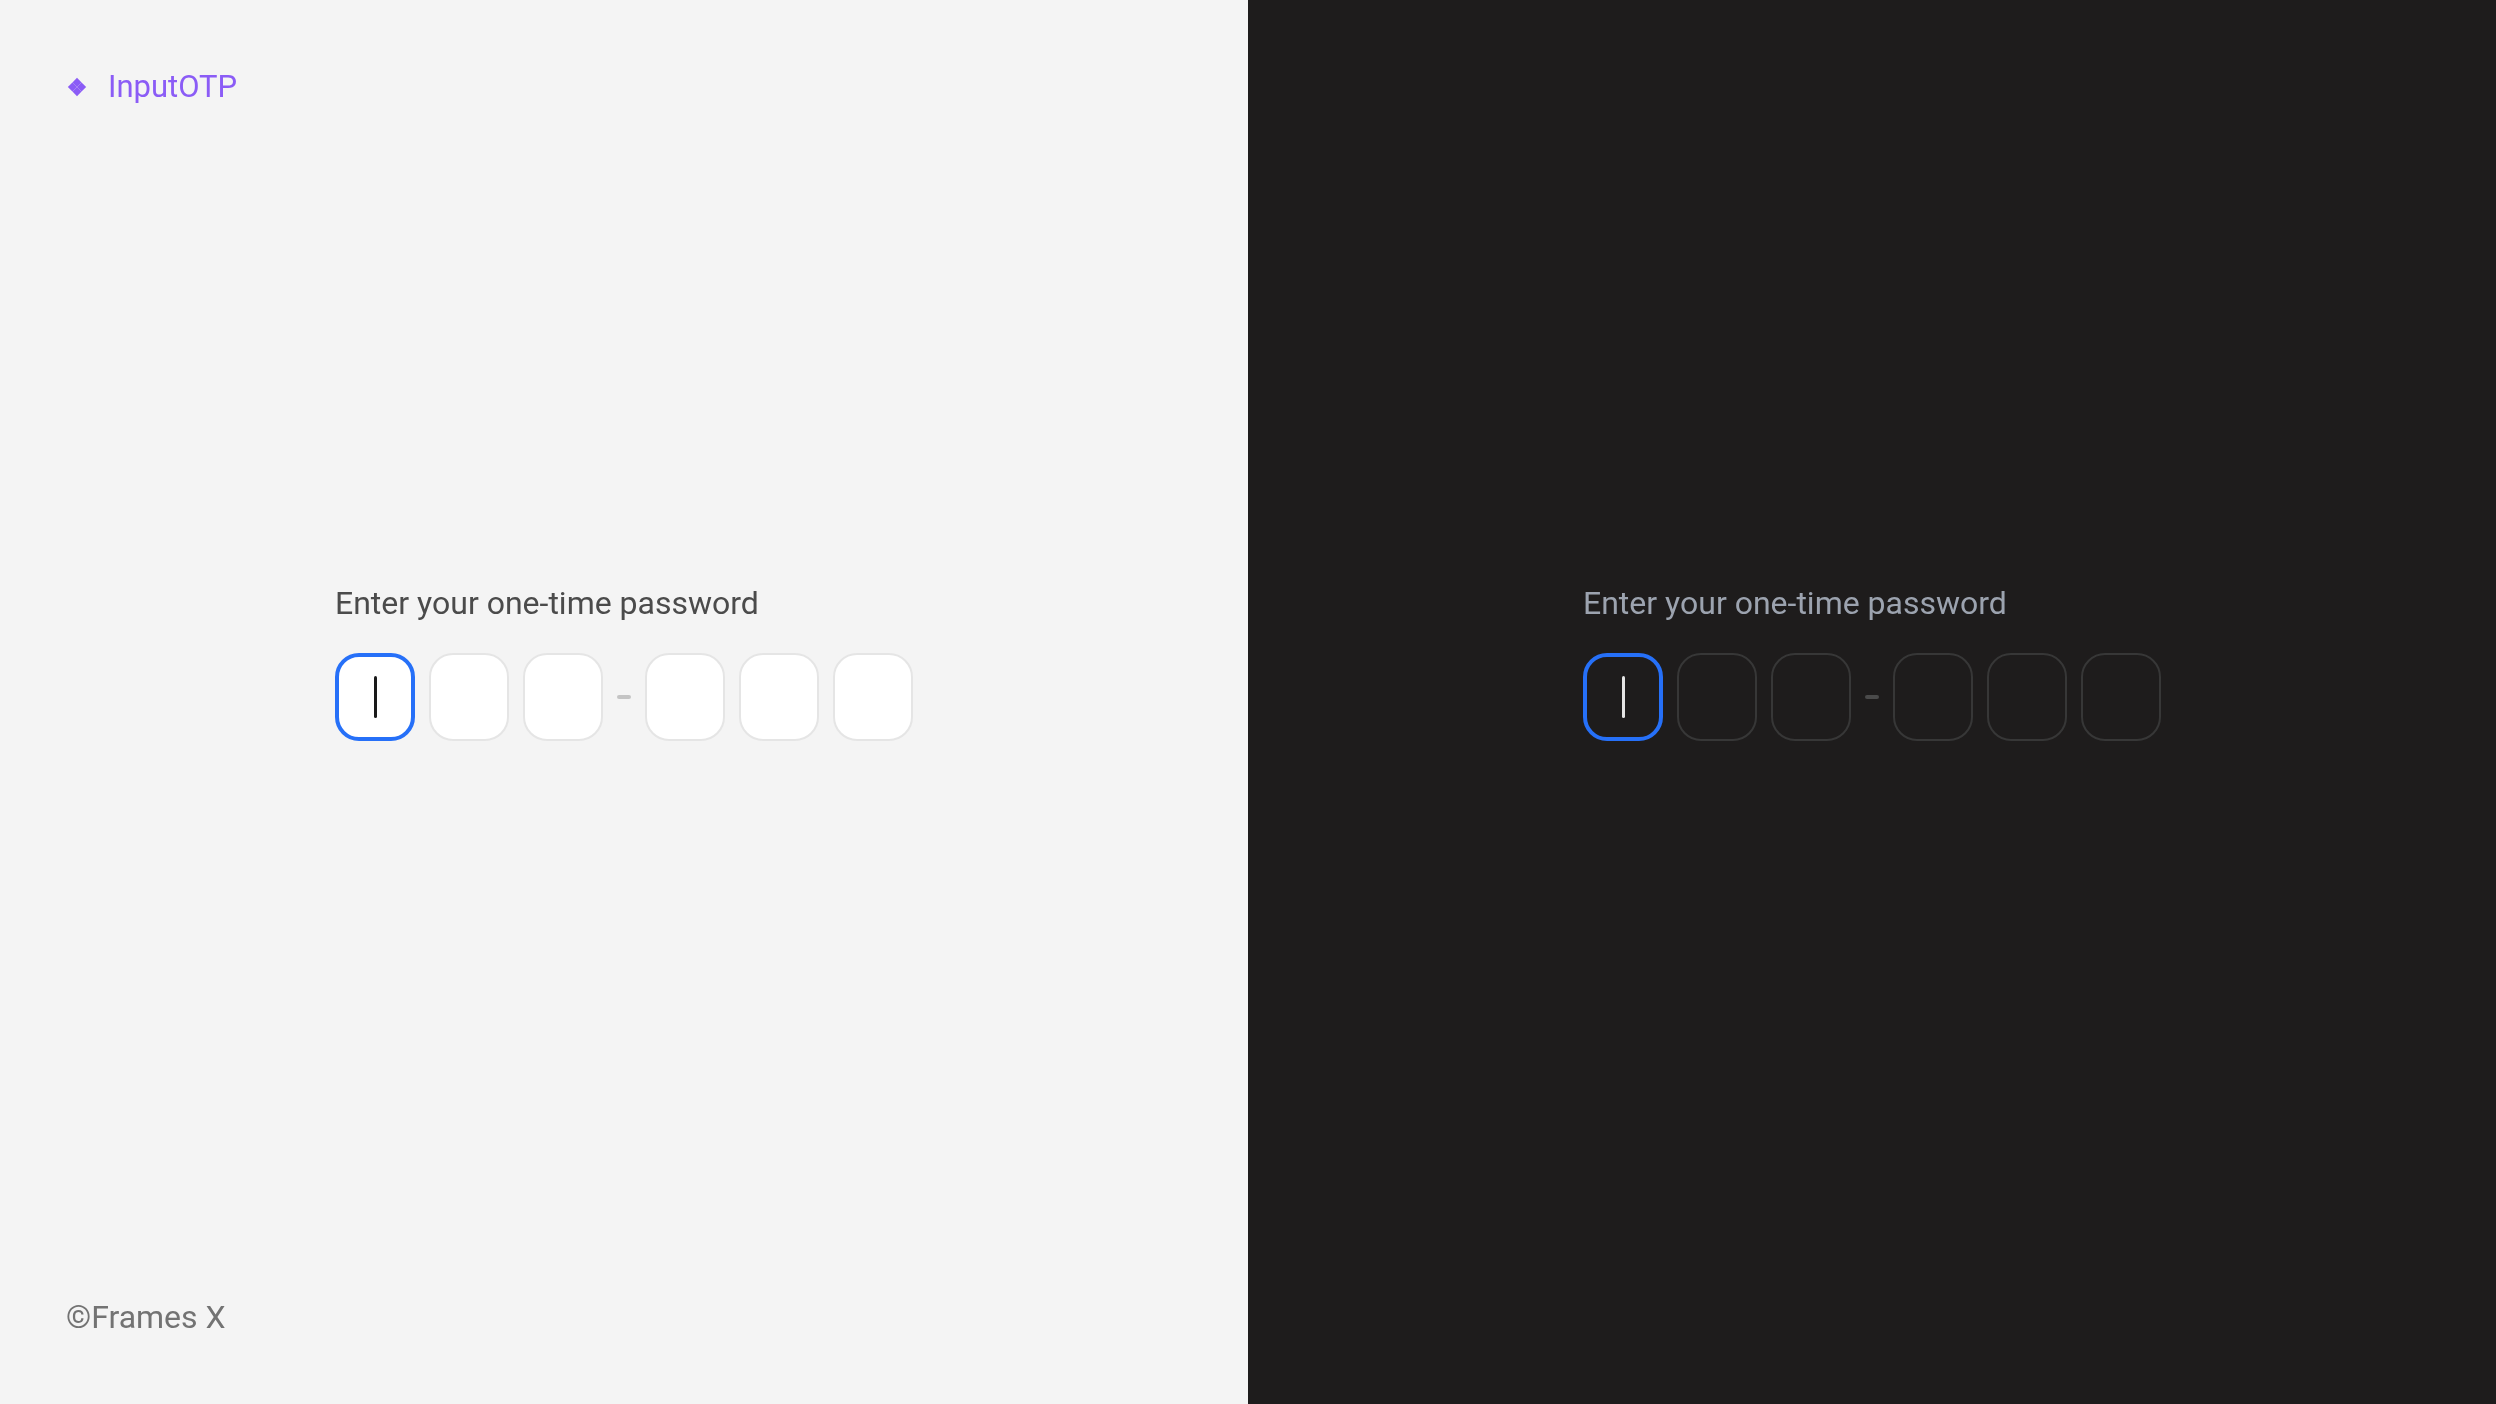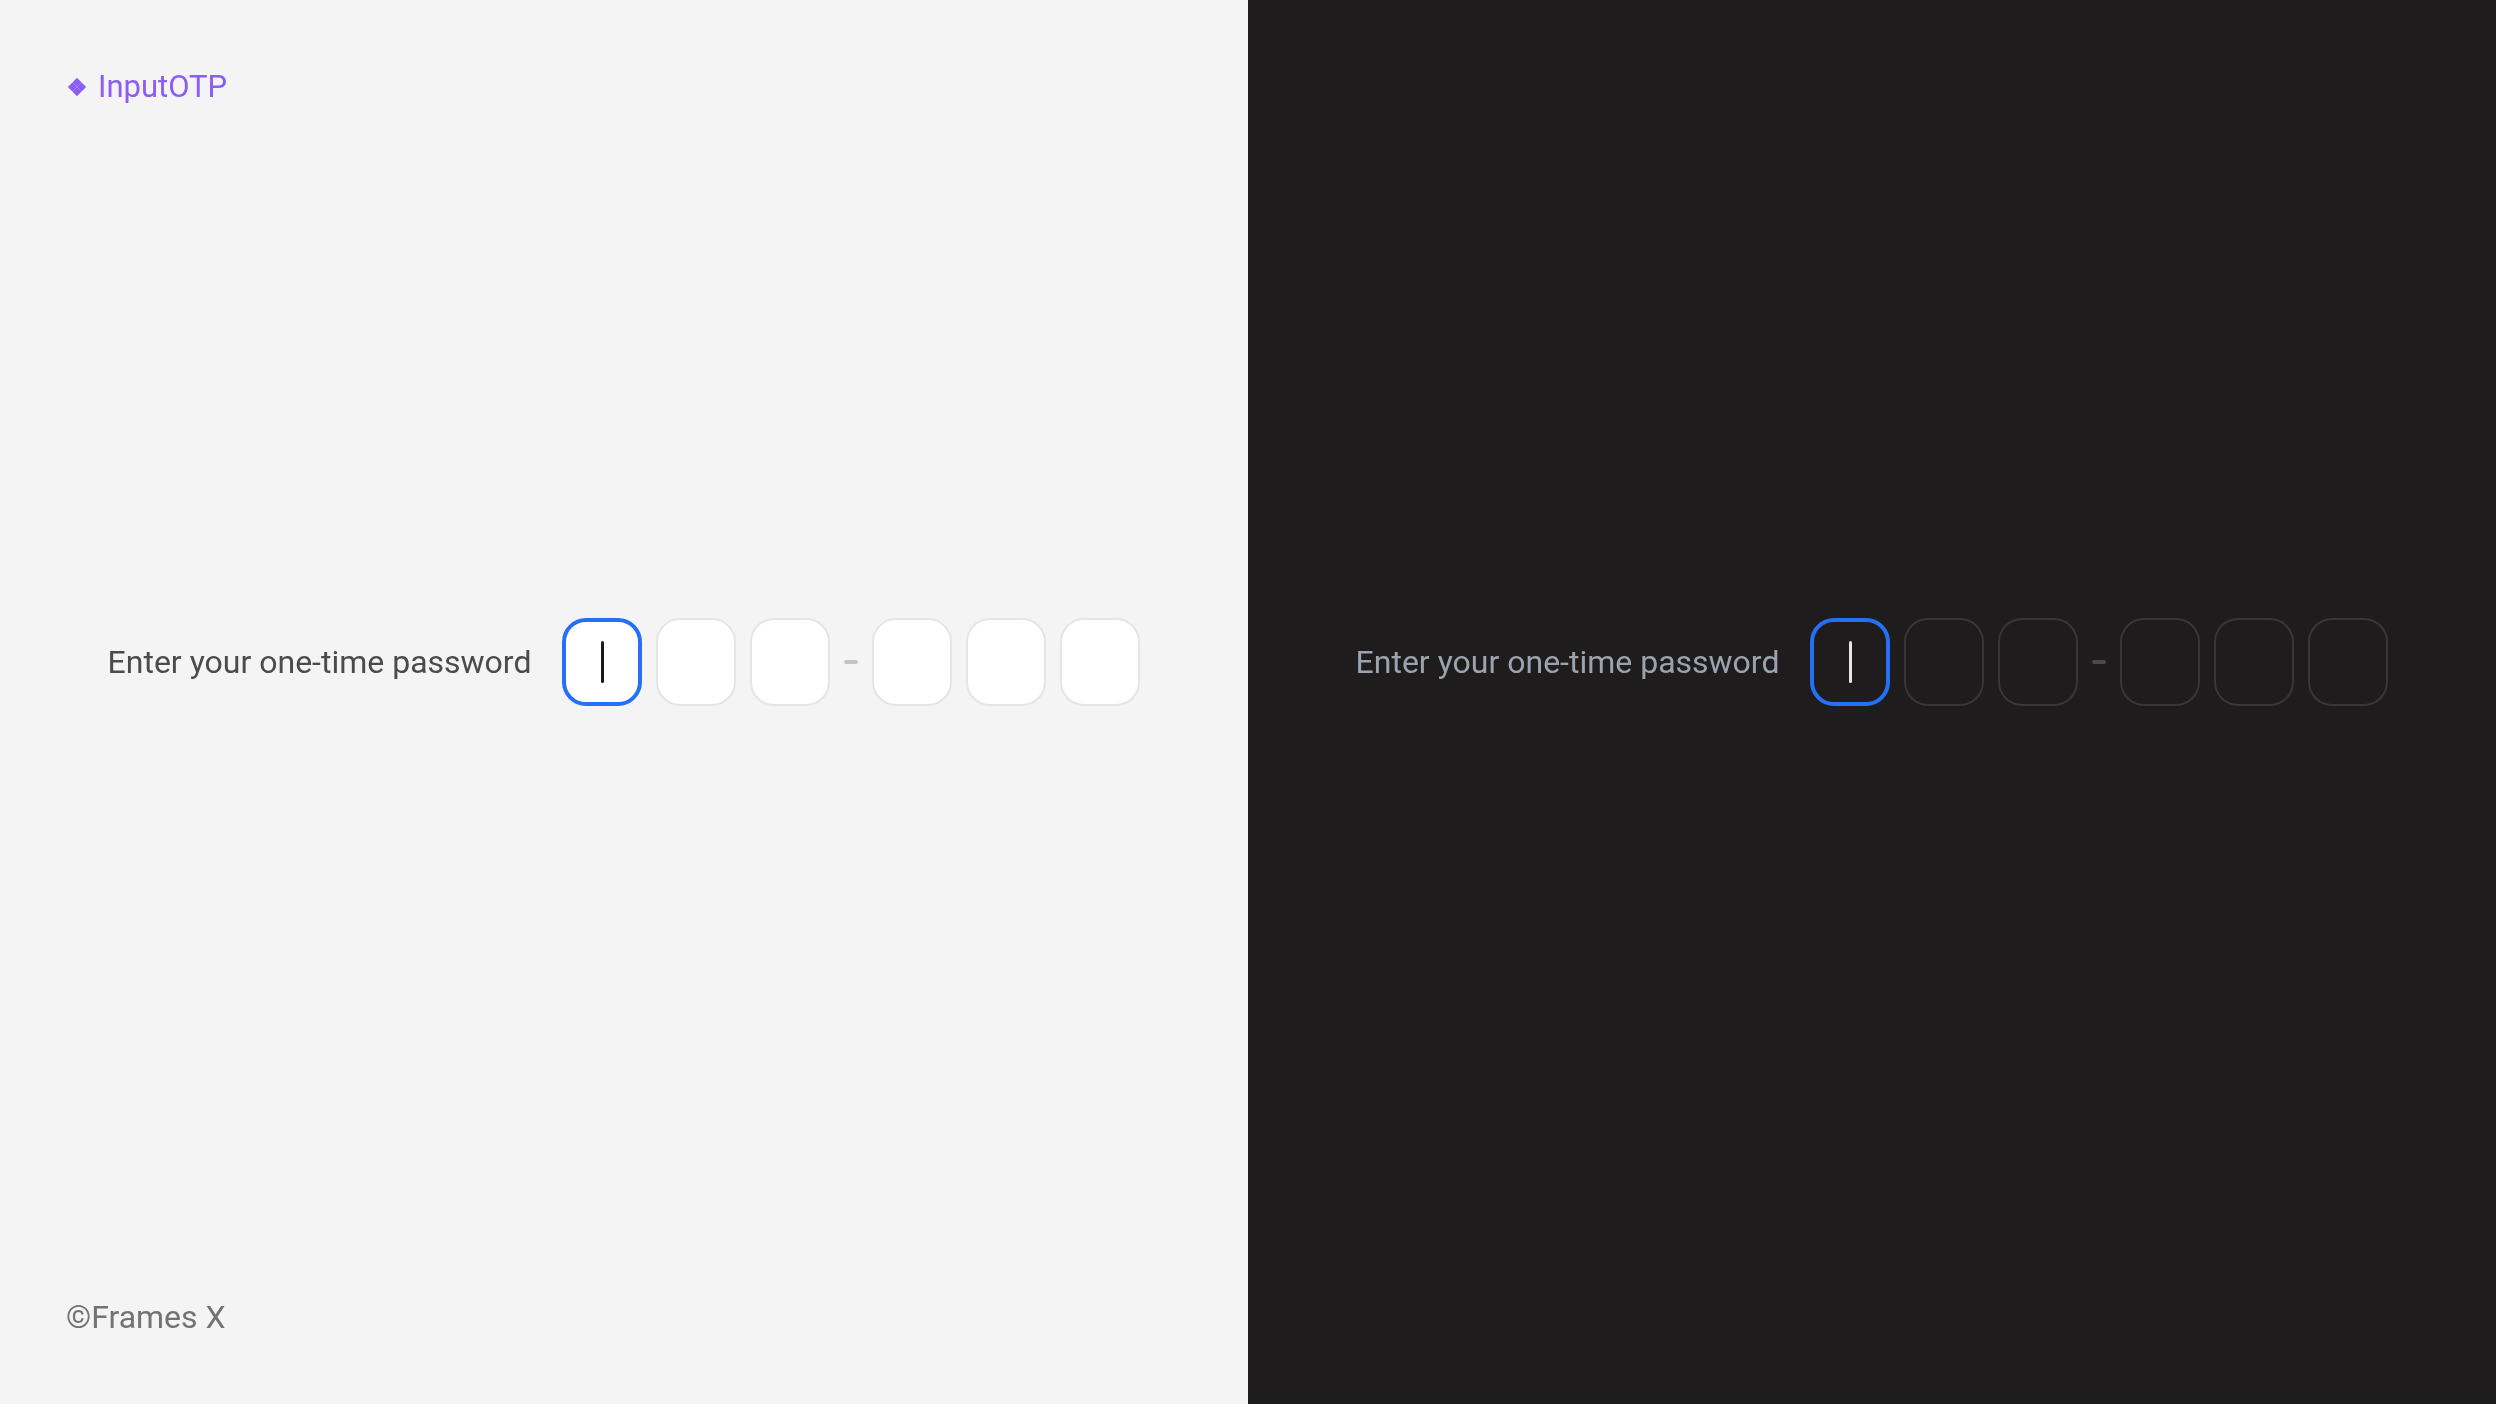--- a/index.html
+++ b/index.html
@@ -33,21 +33,21 @@
     .panel-dark {
       background: #1e1c1c;
     }
     
     .header {
       position: absolute;
       top: 68px;
       left: 66px;
       display: flex;
       align-items: center;
-      gap: 10px;
+      gap: 20px;
     }
     
     .diamond-icon {
       width: 22px;
       height: 22px;
       display: flex;
       align-items: center;
       justify-content: center;
     }
     
@@ -61,21 +61,22 @@
       position: absolute;
       bottom: 68px;
       left: 66px;
       color: #737373;
       font-size: 32px;
       font-weight: 400;
     }
     
     .otp-container {
       display: flex;
-      align-items: center;
+      flex-direction: column;
+      align-items: flex-start;
       gap: 31px;
       margin-top: -80px;
     }
     
     .otp-label {
       font-size: 32px;
       font-weight: 400;
     }
     
     .panel-light .otp-label {

